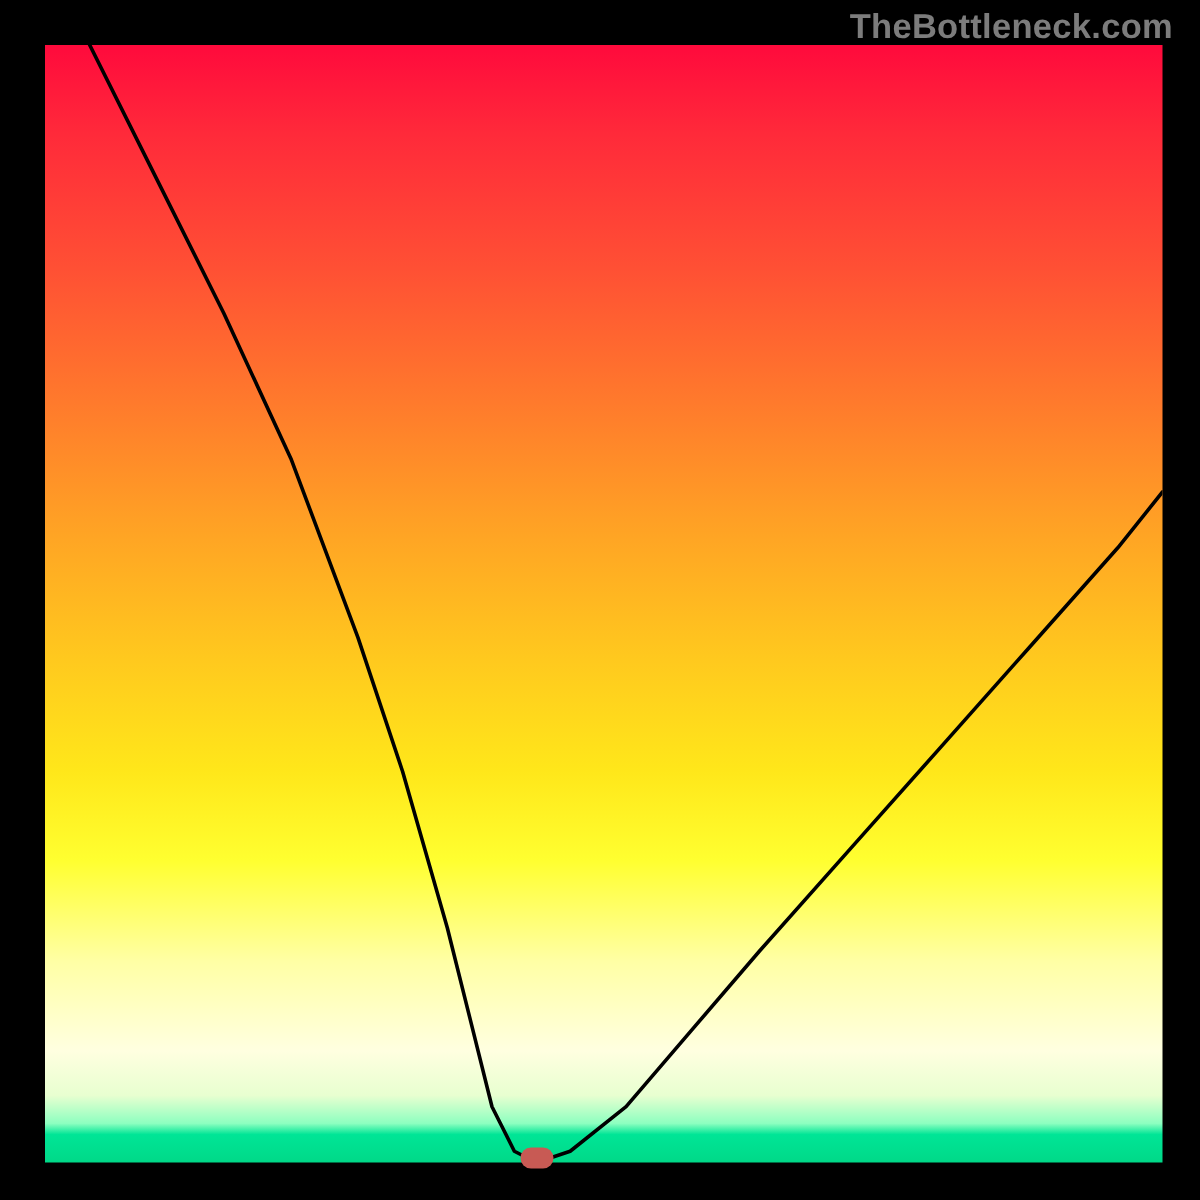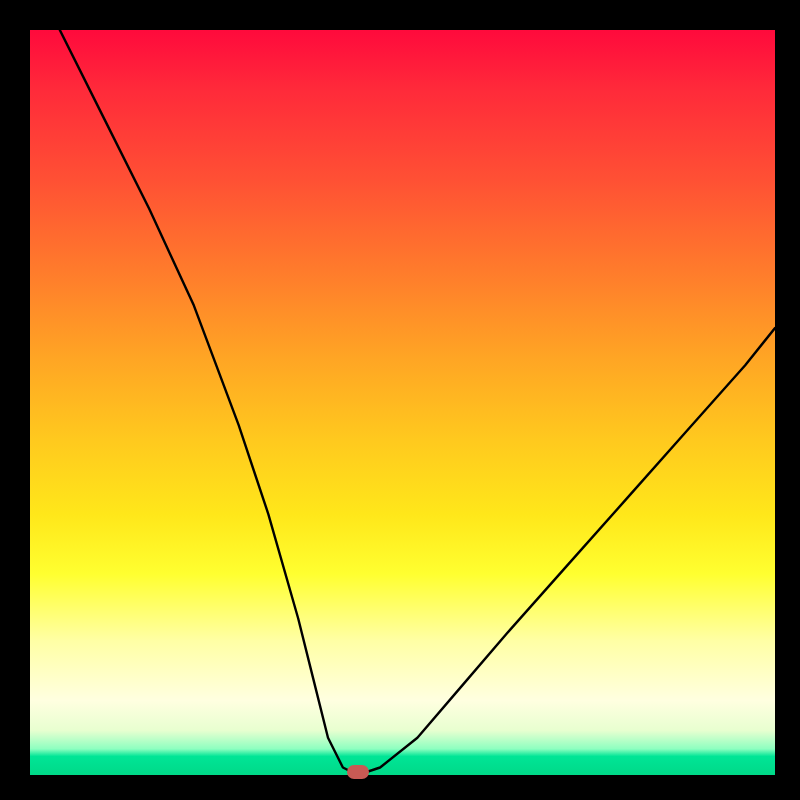--- a/index.html
+++ b/index.html
@@ -60,20 +60,21 @@
     width: 22px;
     height: 14px;
     border-radius: 7px;
     background: #c85a54;
   }
 </style>
 </head>
 <body>
 
 <div class="chart-wrap">
+  <div class="watermark">TheBottleneck.com</div>
 
   <div class="plot-area">
     <svg class="curve" viewBox="0 0 745 745" preserveAspectRatio="none">
       <path fill="none" stroke-width="2.4" stroke-linejoin="round" stroke-linecap="round" d="M29.8 0.0 L74.5 89.4 L119.2 178.8 L163.9 275.6 L208.6 394.9 L238.4 484.3 L268.2 588.5 L283.1 648.1 L298.0 707.8 L312.9 737.5 L327.8 745.0 L350.1 737.5 L387.4 707.8 L432.1 655.6 L476.8 603.5 L536.4 536.4 L596.0 469.4 L655.6 402.3 L715.2 335.2 L745.0 298.0" id="curvePath" stroke="#000000"></path>
     </svg>
     <div class="marker" id="marker" style="left: 316.8px; top: 735px; background: rgb(200, 90, 84);"></div>
   </div>
 </div>
 
 </body></html>

